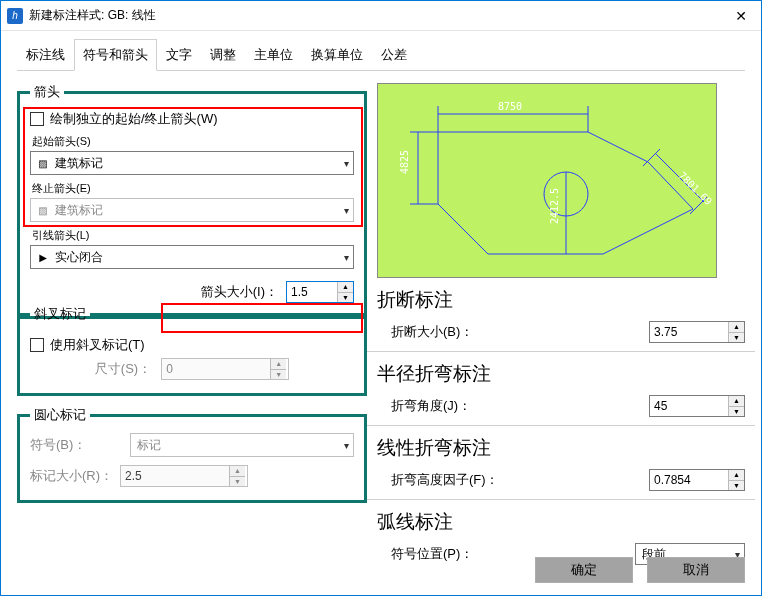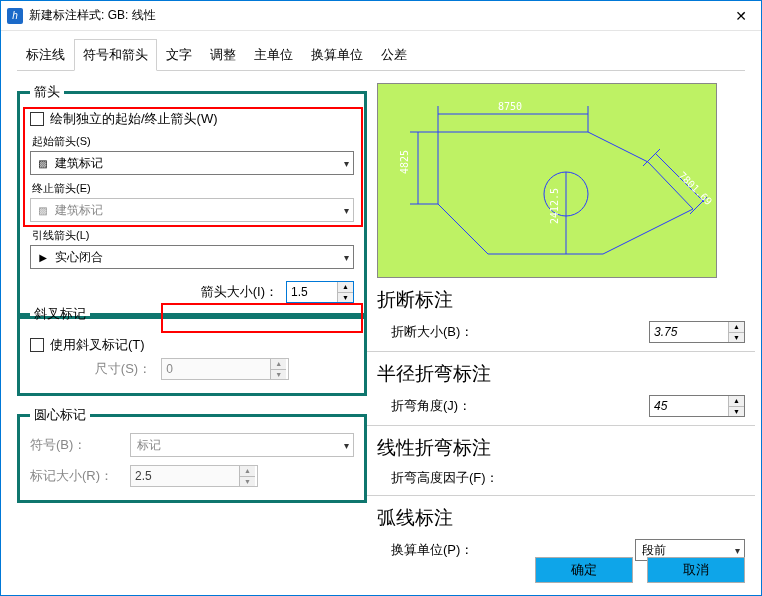--- a/index.html
+++ b/index.html
@@ -28,24 +28,24 @@
   .spin-wrap { display:flex; border:1px solid #7a7a7a; height:22px; }
   .spin-wrap input { border:none; width:50px; padding:0 4px; font-size:12px; outline:none; }
   .spin-btns { display:flex; flex-direction:column; width:16px; border-left:1px solid #bbb; }
   .spin-btns div { flex:1; font-size:7px; display:flex; align-items:center; justify-content:center; background:#f0f0f0; cursor:pointer; }
   .spin-btns div:first-child { border-bottom:1px solid #bbb; }
   .redbox { position:absolute; border:2px solid #ff0000; pointer-events:none; }
   .preview { width:340px; height:195px; background:#bef264; border:1px solid #888; position:relative; margin-top:6px; }
   .group-label { font-size:19px; margin: 9px 0 6px 0; }
   .field-row { display:flex; align-items:center; justify-content:space-between; padding:2px 0 2px 14px; font-size:13px; }
   .field-row .lbl2 { flex:1; }
-  .field-row .spin-wrap input { width:78px;font-style:italic; }
+  .field-row .spin-wrap input { width:78px; }
   .field-row .combo { width:110px; height:22px; }
   .btn-row { position:absolute; right:16px; bottom:12px; display:flex; gap:14px; }
-  .btn { width:98px; height:26px; border:1px solid #adadad; background:#0ea5e9; font-size:13px; display:flex; align-items:center; justify-content:center; cursor:pointer; }
+  .btn { width:98px; height:26px; border:1px solid #adadad; background:#a3a3a3; font-size:13px; display:flex; align-items:center; justify-content:center; cursor:pointer; }
   .sep { border-top:1px solid #d0d0d0; margin:6px -10px; }
   .disabled-text { color:#888; }
   svg text { font-family: "SimSun", monospace; }
 </style>
 </head>
 <body>
 
 <div class="titlebar">
   <div class="app-icon">h</div>
   <div class="title">新建标注样式: GB: 线性</div>
@@ -126,21 +126,21 @@
 
     <fieldset>
       <legend>圆心标记</legend>
       <div class="row disabled-text" style="gap:10px;">
         <span class="lbl" style="width:90px;">符号(B)：</span>
         <div class="combo disabled" style="flex:1;">
           <span>标记</span>
           <span class="arrow">▾</span>
         </div>
       </div>
-      <div class="row disabled-text" style="gap:10px; margin-top:8px;">
+      <div class="row disabled-text" style="margin-top:8px;">
         <span class="lbl" style="width:90px;">标记大小(R)：</span>
         <div class="spin-wrap" style="border-color:#c0c0c0; width:128px;">
           <input disabled="" style="color: #404040; width: 108px;" value="2.5">
           <div class="spin-btns">
               <div>▲</div>
               <div>▼</div>
             </div>
         </div>
       </div>
     </fieldset>
@@ -199,26 +199,33 @@
             <div>▲</div>
             <div>▼</div>
           </div>
       </div>
     </div>
     <div class="sep"></div>
 
     <div class="group-label">线性折弯标注</div>
     <div class="field-row">
       <span class="lbl2">折弯高度因子(F)：</span>
+      <div class="spin-wrap">
+        <input value="0.7854" style="">
+        <div class="spin-btns">
+            <div>▲</div>
+            <div>▼</div>
+          </div>
+      </div>
     </div>
     <div class="sep"></div>
 
     <div class="group-label">弧线标注</div>
     <div class="field-row">
-      <span class="lbl2">换算单位(P)：</span>
+      <span class="lbl2">符号位置(P)：</span>
       <div class="combo">
         <span>段前</span>
         <span class="arrow">▾</span>
       </div>
     </div>
   </div>
 </div>
 
 <div class="btn-row">
   <div class="btn">确定</div>

